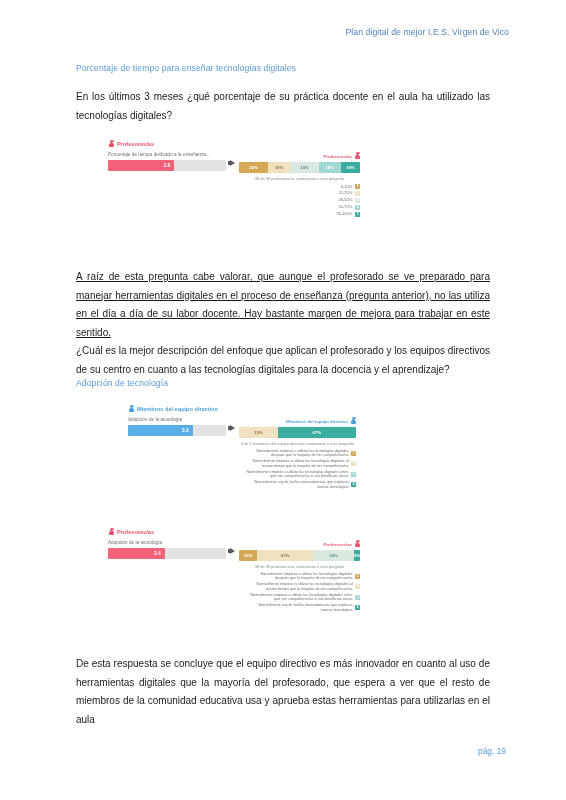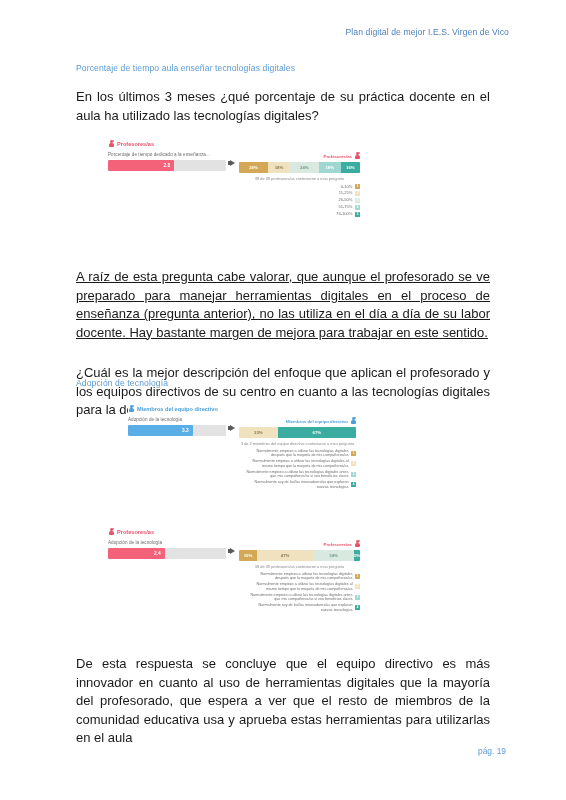--- a/index.html
+++ b/index.html
@@ -38,21 +38,21 @@
     left: 76px;
     font-size: 8.6px;
     color: #5b9bd5;
     letter-spacing: .1px;
     white-space: nowrap;
   }
   .para {
     position: absolute;
     left: 76px;
     width: 414px;
-    font-size: 13px;
+    font-size: 10px;
     line-height: 18.6px;
     color: #1a1a1a;
     text-align: justify;
   }
 
   .pagenum {
     position: absolute;
     right: 60px;
     bottom: 44px;
     font-size: 8.4px;
@@ -237,21 +237,21 @@
   }
   .legend.short .lbl { font-size: 4.1px; line-height: 5.6px; }
 </style>
 </head>
 <body>
 
 <div class="page">
 
   <div class="running-head">Plan digital de mejor I.E.S. Virgen de Vico</div>
 
-  <div class="subhead" style="top:63px;">Porcentaje de tiempo aula enseñar tecnologías digitales</div>
+  <div class="subhead" style="top:63px;">Porcentaje de tiempo para enseñar tecnologías digitales</div>
 
   <div class="para" style="top:88px;">En los últimos 3 meses ¿qué porcentaje de su práctica docente en el aula ha utilizado las tecnologías digitales?</div>
 
   <div class="widget" id="w1" style="left:108px; top:140px; width:252px;">
     <div class="w-title red">
       <span class="mini-icon">
           <i class="head"></i>
           <i class="body"></i>
           <i class="dot"></i>
         </span>
@@ -318,21 +318,21 @@
             </div>
           </div>
       </div>
     </div>
   </div>
 
   <div class="para" style="top:268px;text-decoration:underline;">A raíz de esta pregunta cabe valorar, que aunque el profesorado se ve preparado para manejar herramientas digitales en el proceso de enseñanza (pregunta anterior), no las utiliza en el día a día de su labor docente.  Hay bastante margen de mejora para trabajar en este sentido.</div>
 
   <div class="subhead" style="top:338px;margin-top:40px;">Adopción de tecnología</div>
 
-  <div class="para" style="top:364px;">¿Cuál es la mejor descripción del enfoque que aplican el profesorado y los equipos directivos de su centro en cuanto a las tecnologías digitales para la docencia y el aprendizaje?</div>
+  <div class="para" style="top:342px;">¿Cuál es la mejor descripción del enfoque que aplican el profesorado y los equipos directivos de su centro en cuanto a las tecnologías digitales para la docencia y el aprendizaje?</div>
 
   <div class="widget" id="w2" style="left:128px; top:405px; width:228px;">
     <div class="w-title blue">
       <span class="mini-icon">
           <i class="head"></i>
           <i class="body"></i>
           <i class="dot"></i>
         </span>
       <span>Miembros del equipo directivo</span>
     </div>

